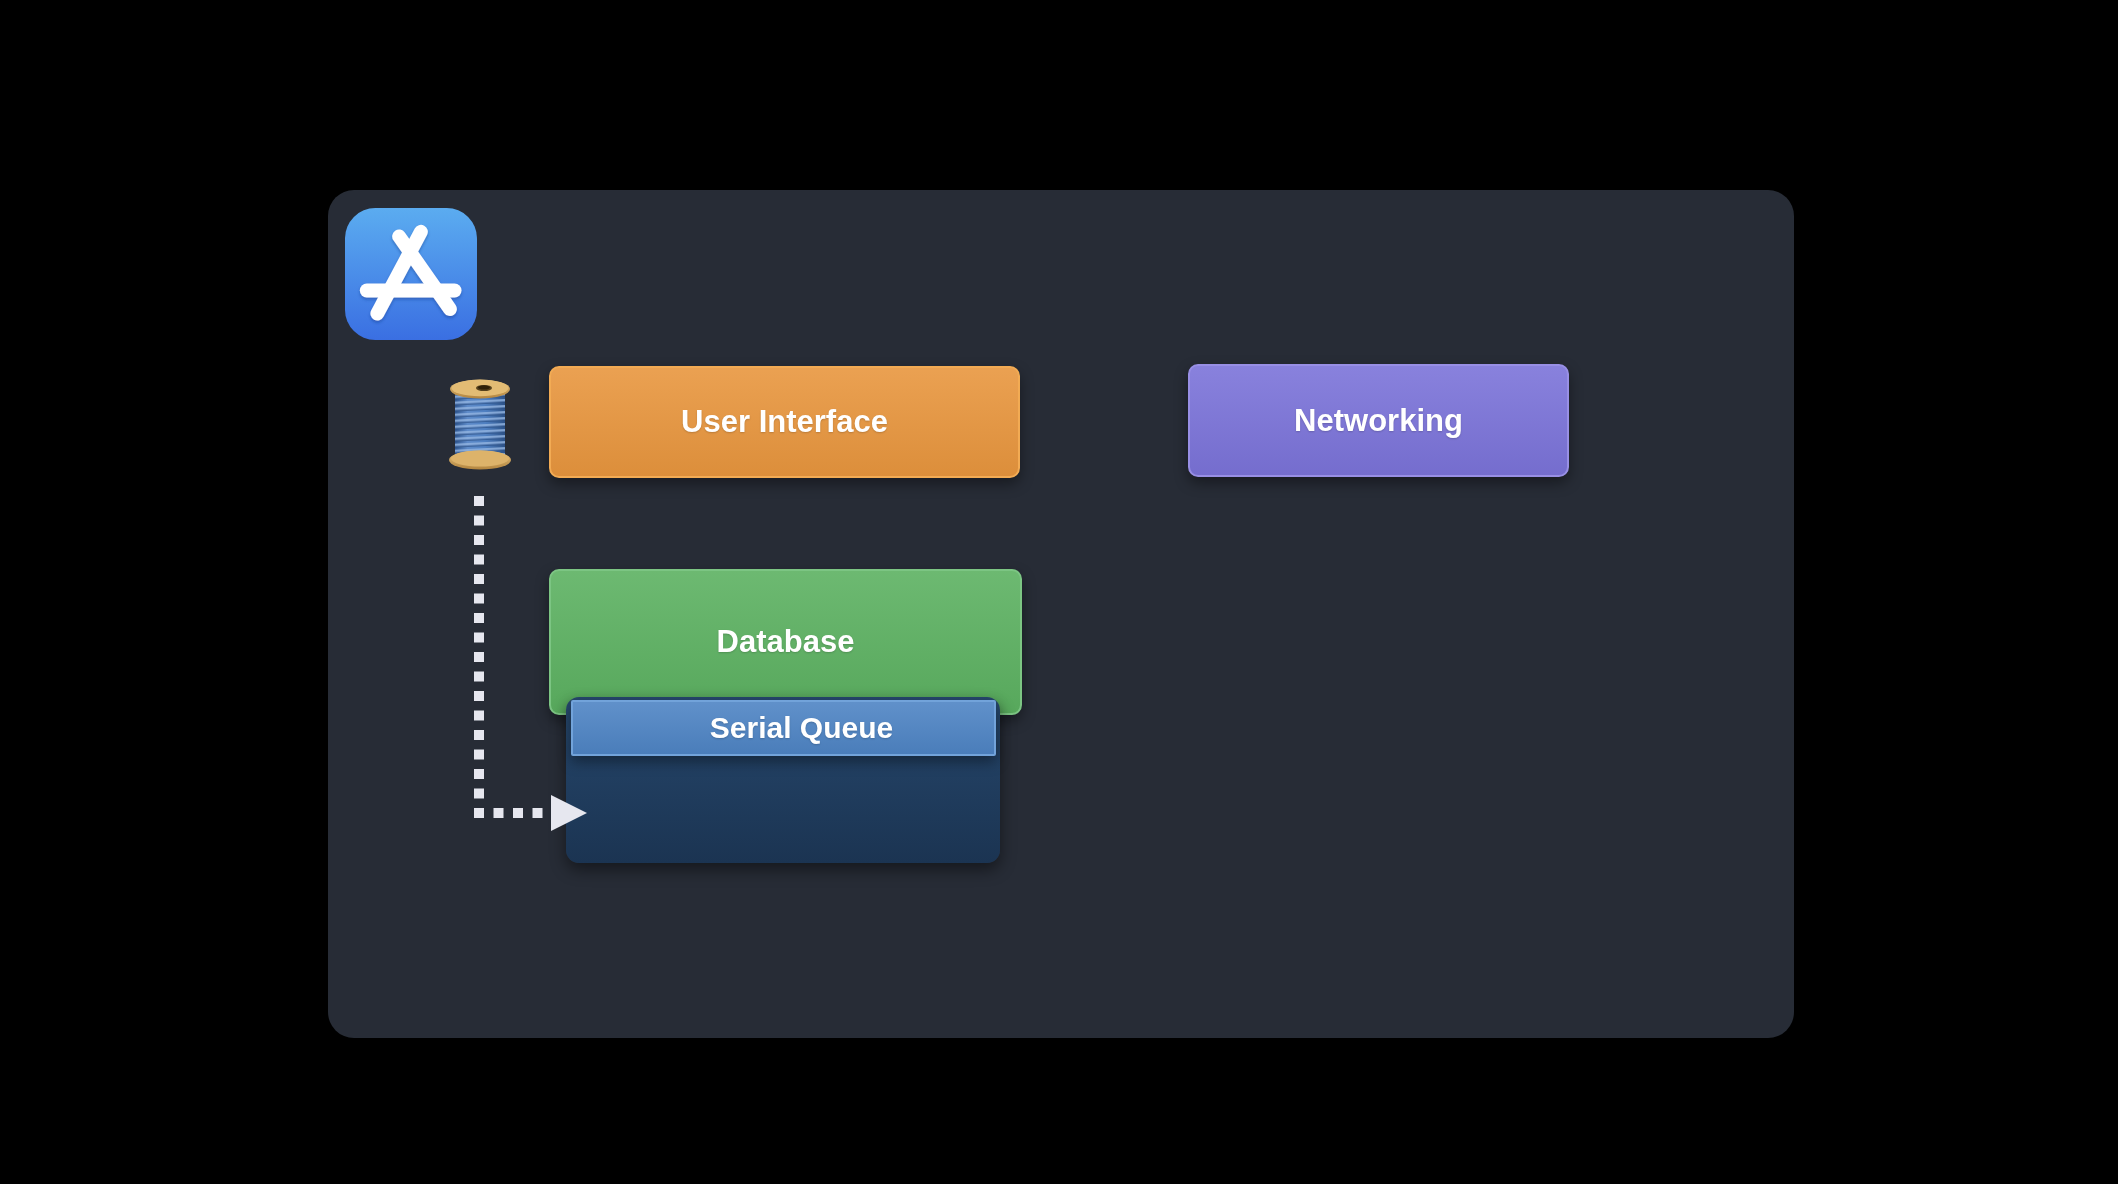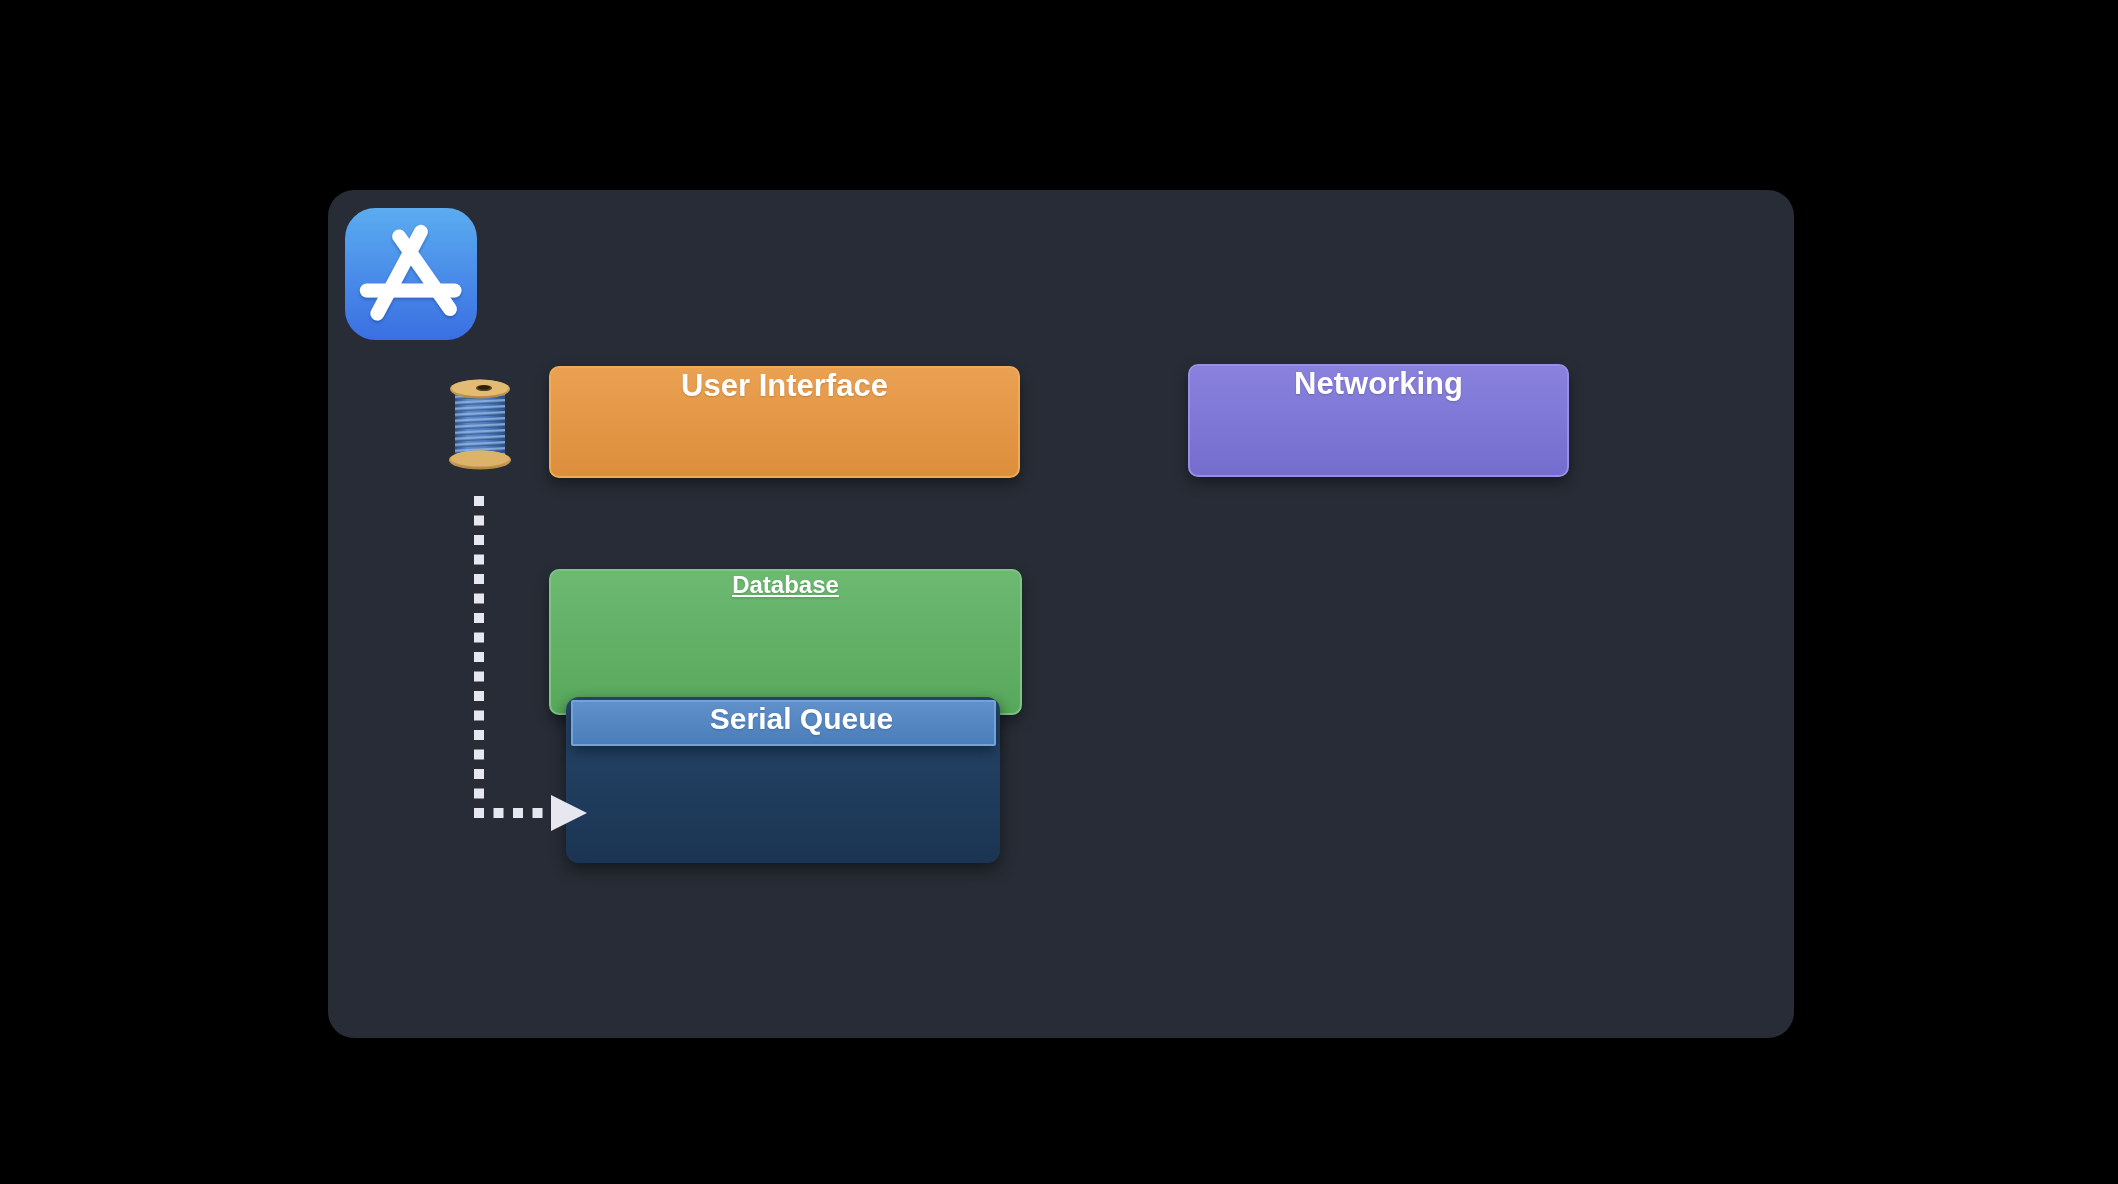--- a/index.html
+++ b/index.html
@@ -37,48 +37,48 @@
     position: absolute;
     left: 447px;
     top: 378px;
     width: 66px;
     height: 93px;
   }
   
   .node {
     position: absolute;
     display: flex;
-    align-items: flex-start;
+    align-items: center;
     justify-content: center;
     border-radius: 10px;
     border: 2px solid transparent;
     box-sizing: border-box;
     color: #FFFFFF;
     font-weight: 600;
     box-shadow: 0 6px 14px rgba(0,0,0,0.40);
     background-image: linear-gradient(180deg, rgba(255,255,255,0.10), rgba(0,0,0,0.05));
   }
   .node-label {
     white-space: nowrap;
     text-shadow: 0 1px 2px rgba(0,0,0,0.18);
   }
   .node-user-interface { left: 549px; top: 366px; width: 471px; height: 112px; font-size: 31px; }
   .node-networking     { left: 1188px; top: 364px; width: 381px; height: 113px; font-size: 31px; }
-  .node-database       { left: 549px; top: 569px; width: 473px; height: 146px; font-size: 24px; text-decoration: underline; }
+  .node-database       { left: 549px; top: 569px; width: 473px; height: 146px; font-size: 31px; }
   .queue-container {
     position: absolute;
     left: 566px;
     top: 697px;
     width: 434px;
     height: 166px;
     border-radius: 13px;
     background-image: linear-gradient(180deg, #26476C, #1B3452);
     box-shadow: 0 7px 16px rgba(0,0,0,0.45);
   }
-  .node-serial-queue   { left: 571px; top: 700px; width: 425px; height: 46px; font-size: 30px; border-radius: 2px; padding-left: 36px; }
+  .node-serial-queue   { left: 571px; top: 700px; width: 425px; height: 56px; font-size: 30px; border-radius: 2px; padding-left: 36px; }
   .node-load-news-feeds{ left: 588px; top: 779px; width: 395px; height: 62px; font-size: 30px; border-radius: 9px; }
   
   .connector-svg {
     position: absolute;
     left: 0;
     top: 0;
     width: 2118px;
     height: 1184px;
     pointer-events: none;
   }

